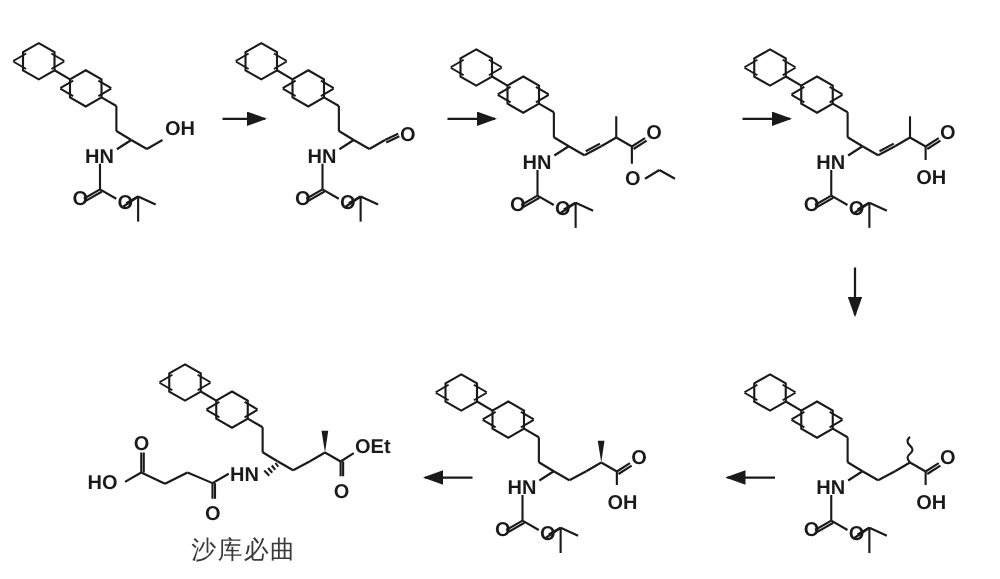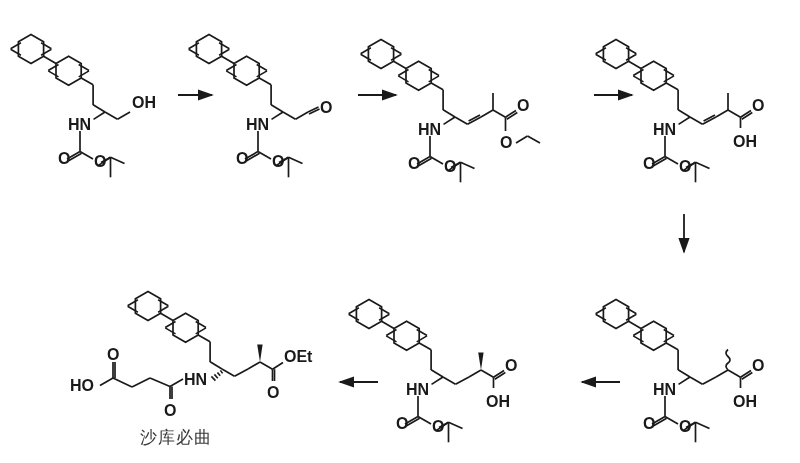--- a/index.html
+++ b/index.html
@@ -9,23 +9,23 @@
     font-family:"Liberation Sans", sans-serif;
     position:relative;
     overflow:hidden;
   }
   #scheme{position:absolute;left:0;top:0;width:800px;height:463px;}
   .lbl{font-family:"Liberation Sans", sans-serif;font-weight:bold;}
   #cn-label{
     position:absolute;
     left:140px;top:426px;
     width:110px;
-    text-align:left;
+    text-align:center;
     font-family:Liberation Mono, monospace;
-    font-size:17px;
+    font-size:20px;
     color:#3a3a3a;
     letter-spacing:1px;
     white-space:nowrap;
   }
 </style>
 </head>
 <body>
 
 <svg id="scheme" viewBox="0 0 800 463" xmlns="http://www.w3.org/2000/svg">
   <defs>

